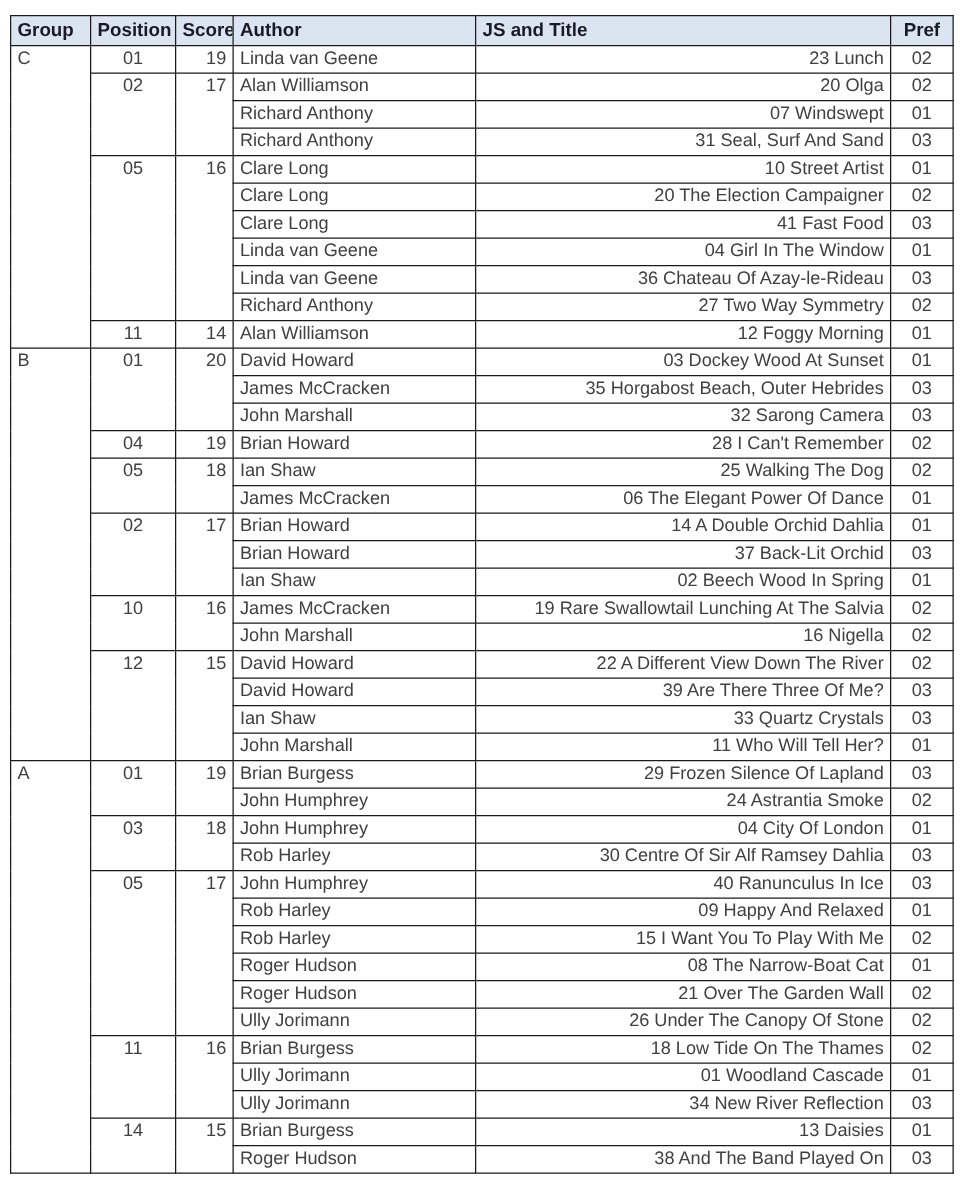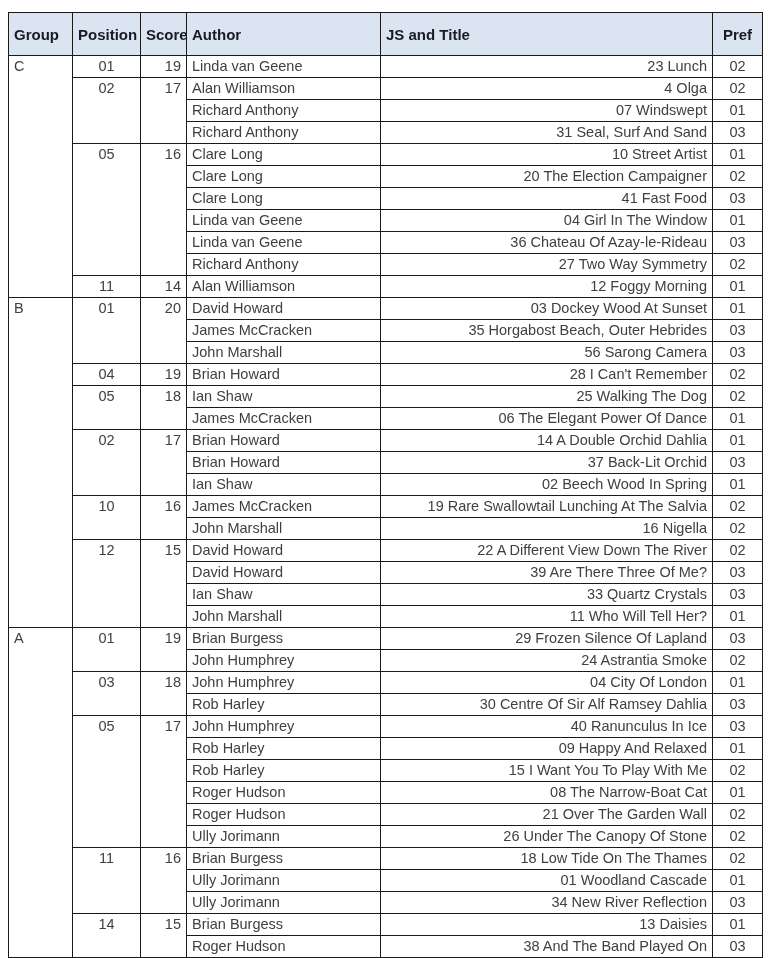--- a/index.html
+++ b/index.html
@@ -24,21 +24,21 @@
     border: 1px solid #1a1a1a;
     box-sizing: border-box;
     overflow: hidden;
     white-space: nowrap;
   }
   table.results thead th {
     background: #dbe5f1;
     color: #1a1a24;
     font-size: 15px;
     font-weight: bold;
-    height: 43px;
+    height: 24px;
     padding: 2px 5px;
     text-align: left;
   }
   table.results thead th.center { text-align: center; }
   table.results tbody td {
     color: #404040;
     font-size: 14.5px;
     height: 21.5px;
     padding: 1px 5px;
     vertical-align: top;
@@ -86,21 +86,21 @@
           <td class="pos-cell" rowspan="1">01</td>
           <td class="score-cell" rowspan="1">19</td>
           <td class="author-cell">Linda van Geene</td>
           <td class="title-cell">23 Lunch</td>
           <td class="pref-cell">02</td>
         </tr>
         <tr>
           <td class="pos-cell" rowspan="3">02</td>
           <td class="score-cell" rowspan="3">17</td>
           <td class="author-cell">Alan Williamson</td>
-          <td class="title-cell">4 Olga</td>
+          <td class="title-cell">20 Olga</td>
           <td class="pref-cell">02</td>
         </tr>
         <tr>
           <td class="author-cell">Richard Anthony</td>
           <td class="title-cell">07 Windswept</td>
           <td class="pref-cell">01</td>
         </tr>
         <tr>
           <td class="author-cell">Richard Anthony</td>
           <td class="title-cell">31 Seal, Surf And Sand</td>
@@ -153,21 +153,21 @@
           <td class="title-cell">03 Dockey Wood At Sunset</td>
           <td class="pref-cell">01</td>
         </tr>
         <tr>
           <td class="author-cell">James McCracken</td>
           <td class="title-cell">35 Horgabost Beach, Outer Hebrides</td>
           <td class="pref-cell">03</td>
         </tr>
         <tr>
           <td class="author-cell">John Marshall</td>
-          <td class="title-cell">56 Sarong Camera</td>
+          <td class="title-cell">32 Sarong Camera</td>
           <td class="pref-cell">03</td>
         </tr>
         <tr>
           <td class="pos-cell" rowspan="1">04</td>
           <td class="score-cell" rowspan="1">19</td>
           <td class="author-cell">Brian Howard</td>
           <td class="title-cell">28 I Can't Remember</td>
           <td class="pref-cell">02</td>
         </tr>
         <tr>

